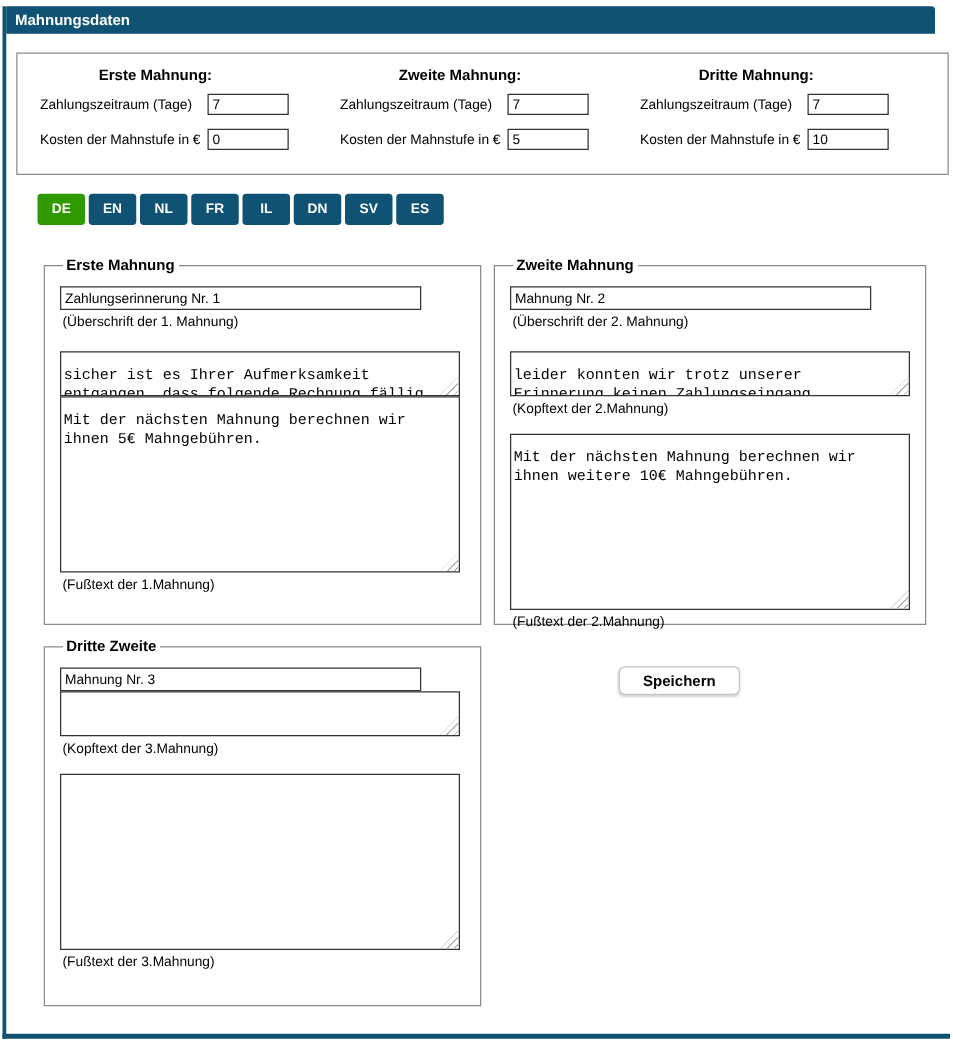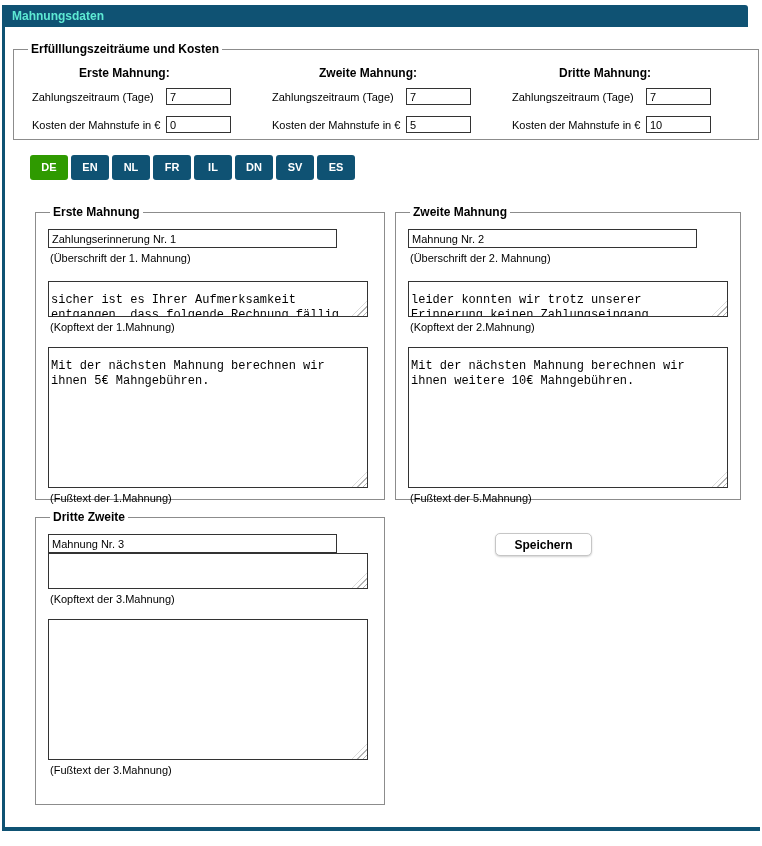--- a/index.html
+++ b/index.html
@@ -14,21 +14,21 @@
     font-family:"Liberation Sans",sans-serif;color:#000;
   }
   .page{
     position:absolute;left:2px;top:5px;width:758px;height:826px;
     border-left:3px solid var(--blue);
     border-bottom:4px solid var(--blue);
     background:#fff;
   }
   .titlebar{
     height:22px;width:743px;background:var(--blue);
-    color:#5eead4;font-size:12px;font-weight:bold;line-height:22px;
+    color:#ffffff;font-size:12px;font-weight:bold;line-height:22px;
     padding-left:7px;border-top-right-radius:3px;
   }
   
   fieldset{
     border:1px solid var(--fs-border);margin:0;padding:6px 12px 8px 12px;
     background:#fff;
   }
   legend{
     font-size:12px;font-weight:bold;padding:0 3px;margin-left:2px;
   }
@@ -91,21 +91,20 @@
 </head>
 <body>
 
 <div class="page">
 
   <div class="titlebar">
     <span>Mahnungsdaten</span>
   </div>
 
   <fieldset class="costs">
-    <legend>Erfülllungszeiträume und Kosten</legend>
     <div class="costs-grid">
 
       <div class="cost-col">
         <div class="col-heading">Erste Mahnung:</div>
         <div class="cost-row">
           <label>Zahlungszeitraum (Tage)</label>
           <input type="text" value="7" style="">
         </div>
         <div class="cost-row">
           <label>Kosten der Mahnstufe in €</label>
@@ -155,21 +154,20 @@
 
     <fieldset class="rem fs-erste">
       <legend>Erste Mahnung</legend>
       <input type="text" class="subject" value="Zahlungserinnerung Nr. 1" style="">
       <div class="caption cap-subject">(Überschrift der 1. Mahnung)</div>
       <div class="ta-wrap">
         <textarea class="ta kopf" style="">sicher ist es Ihrer Aufmerksamkeit
 entgangen, dass folgende Rechnung fällig</textarea>
         <div class="grip"></div>
       </div>
-      <div class="caption cap-head">(Kopftext der 1.Mahnung)</div>
       <div class="ta-wrap">
         <textarea class="ta fuss" style="">Mit der nächsten Mahnung berechnen wir
 ihnen 5€ Mahngebühren.</textarea>
         <div class="grip"></div>
       </div>
       <div class="caption">(Fußtext der 1.Mahnung)</div>
     </fieldset>
 
     <fieldset class="rem fs-zweite">
       <legend>Zweite Mahnung</legend>
@@ -179,21 +177,21 @@
         <textarea class="ta kopf" style="">leider konnten wir trotz unserer
 Erinnerung keinen Zahlungseingang</textarea>
         <div class="grip"></div>
       </div>
       <div class="caption cap-head">(Kopftext der 2.Mahnung)</div>
       <div class="ta-wrap">
         <textarea class="ta fuss" style="">Mit der nächsten Mahnung berechnen wir
 ihnen weitere 10€ Mahngebühren.</textarea>
         <div class="grip"></div>
       </div>
-      <div class="caption">(Fußtext der 5.Mahnung)</div>
+      <div class="caption">(Fußtext der 2.Mahnung)</div>
     </fieldset>
 
     <fieldset class="rem fs-dritte">
       <legend>Dritte Zweite</legend>
       <input type="text" class="subject" value="Mahnung Nr. 3" style="">
       <div class="ta-wrap">
         <textarea class="ta kopf" style=""></textarea>
         <div class="grip"></div>
       </div>
       <div class="caption cap-head">(Kopftext der 3.Mahnung)</div>

